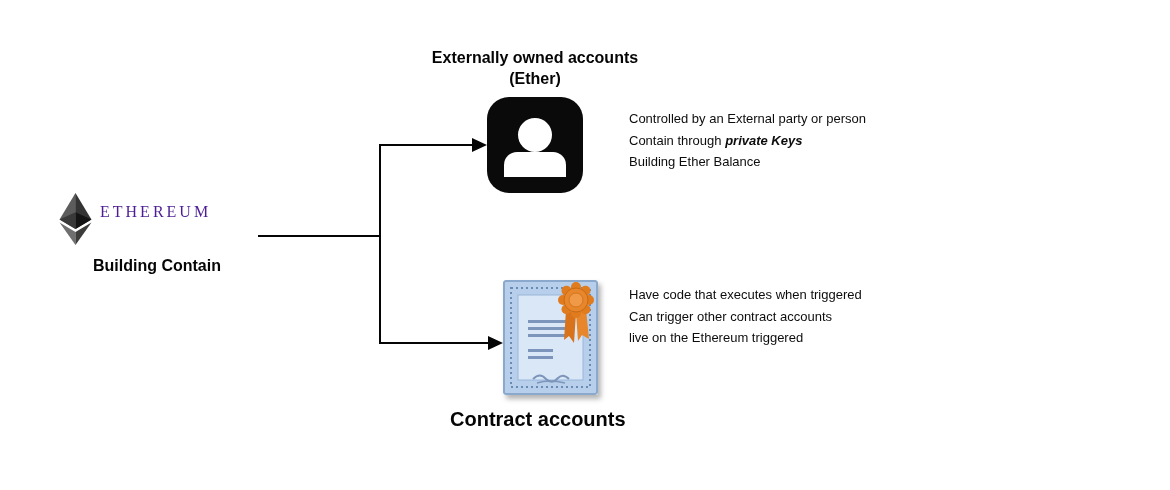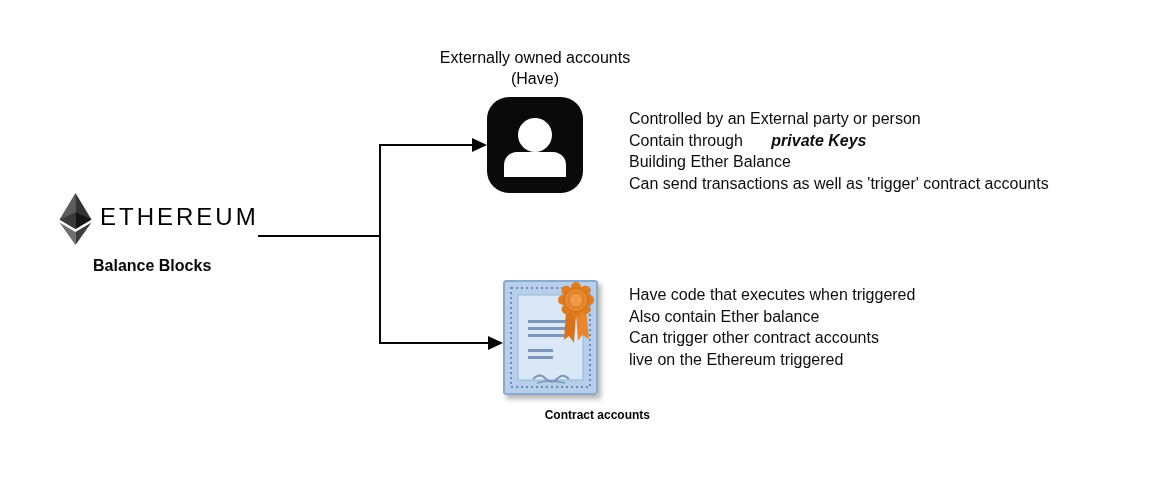--- a/index.html
+++ b/index.html
@@ -18,25 +18,26 @@
 
   
   .brand-logo {
     position: absolute;
     left: 58px; top: 193px;
     width: 35px; height: 52px;
   }
   .brand-wordmark {
     position: absolute;
     left: 100px; top: 203px;
-    font-size: 24px;
+    font-size: 16px;
     font-weight: 400;
     letter-spacing: 3px;
-    color: #000000;
+    color: #4c1d95;
     white-space: nowrap;
+    font-family: Liberation Serif, serif;
   }
   .brand-subtitle {
     position: absolute;
     left: 93px; top: 257px;
     font-size: 16px;
     font-weight: 700;
     color: #050505;
     white-space: nowrap;
   }
 
@@ -56,101 +57,100 @@
   .arrow-top { left: 472px; top: 138px; }
   .arrow-bot { left: 488px; top: 336px; }
 
   
   .eoa-title {
     position: absolute;
     left: 385px; top: 47px;
     width: 300px;
     text-align: center;
     font-size: 16px;
-    font-weight: 400;
+    font-weight: 700;
     line-height: 21px;
     color: #050505;
   }
   .eoa-icon-box {
     position: absolute;
     left: 487px; top: 97px;
     width: 96px; height: 96px;
     background: #0a0a0a;
     border-radius: 22px;
   }
   .text-block {
     position: absolute;
-    font-size: 16px;
+    font-size: 13px;
     line-height: 21.7px;
     color: #0d0d0d;
     white-space: nowrap;
   }
   .eoa-text { left: 629px; top: 108px; }
   .contract-text { left: 629px; top: 284px; }
-  .em-strong { font-weight: 700; font-style: italic; margin-left: 24px; }
+  .em-strong { font-weight: 700; font-style: italic; }
 
   
   .cert-icon {
     position: absolute;
     left: 503px; top: 280px;
     width: 95px; height: 115px;
     box-shadow: 3px 4px 5px rgba(90,90,90,0.45);
     border-radius: 2px;
   }
   .contract-label {
     position: absolute;
     left: 450px; top: 408px;
     width: 200px;
-    text-align: right;
-    font-size: 12px;
+    text-align: left;
+    font-size: 20px;
     font-weight: 700;
     color: #050505;
     white-space: nowrap;
   }
 </style>
 </head>
 <body>
 
 <div class="canvas">
 
   <svg class="brand-logo" viewBox="0 0 256 417" preserveAspectRatio="xMidYMid">
     <polygon fill="#343434" points="127.9,0 125.1,9.5 125.1,285.1 127.9,287.9 255.9,212.3"></polygon>
     <polygon fill="#5c5c5c" points="127.9,0 0,212.3 127.9,287.9 127.9,154.1"></polygon>
     <polygon fill="#3c3c3b" points="127.9,312.1 126.3,314 126.3,412.3 127.9,416.9 256,236.5"></polygon>
     <polygon fill="#6f6f6f" points="127.9,416.9 127.9,312.1 0,236.5"></polygon>
     <polygon fill="#141414" points="127.9,287.9 255.9,212.3 127.9,154.1"></polygon>
     <polygon fill="#393939" points="0,212.3 127.9,287.9 127.9,154.1"></polygon>
   </svg>
   <div class="brand-wordmark">ETHEREUM</div>
-  <div class="brand-subtitle">Balance Blocks</div>
+  <div class="brand-subtitle">Building Contain</div>
 
   <div class="line line-root-h"></div>
   <div class="line line-branch-v"></div>
   <div class="line line-top-h"></div>
   <div class="line line-bot-h"></div>
   <div class="arrowhead arrow-top"></div>
   <div class="arrowhead arrow-bot"></div>
 
   <div class="eoa-title">
     <div>Externally owned accounts</div>
-    <div>(Have)</div>
+    <div>(Ether)</div>
   </div>
 
   <div class="eoa-icon-box">
     <svg width="96" height="96" viewBox="0 0 96 96">
       <circle cx="48" cy="38" r="17" fill="#ffffff"></circle>
       <path d="M17,80 v-12 a13,13 0 0 1 13,-13 h36 a13,13 0 0 1 13,13 v12 z" fill="#ffffff"></path>
     </svg>
   </div>
 
   <div class="text-block eoa-text">
     <div>Controlled by an External party or person</div>
     <div><span>Contain through </span><span class="em-strong">private Keys</span></div>
     <div>Building Ether Balance</div>
-    <div>Can send transactions as well as 'trigger' contract accounts</div>
   </div>
 
   <svg class="cert-icon" viewBox="0 0 95 115">
     <rect x="1" y="1" width="93" height="113" rx="2" fill="#b7cfeb" stroke="#8aa9cc" stroke-width="2"></rect>
     <rect x="8" y="8" width="79" height="99" fill="none" stroke="#6a8cb4" stroke-width="2" stroke-dasharray="2 3"></rect>
     <rect x="15" y="15" width="65" height="85" fill="#d9e7f7" stroke="#9ab7da" stroke-width="1"></rect>
     <g fill="#7d95ba">
       <rect x="25" y="40" width="38" height="3"></rect>
       <rect x="25" y="47" width="38" height="3"></rect>
       <rect x="25" y="54" width="38" height="3"></rect>
@@ -174,18 +174,17 @@
       </g>
       <circle cx="73" cy="20" r="12" fill="#e8862b" stroke="#c76a17" stroke-width="1"></circle>
       <circle cx="73" cy="20" r="7" fill="#f09a47" stroke="#d3751f" stroke-width="1"></circle>
     </g>
   </svg>
 
   <div class="contract-label">Contract accounts</div>
 
   <div class="text-block contract-text">
     <div>Have code that executes when triggered</div>
-    <div>Also contain Ether balance</div>
     <div>Can trigger other contract accounts</div>
     <div>live on the Ethereum triggered</div>
   </div>
 
 </div>
 
 </body></html>

